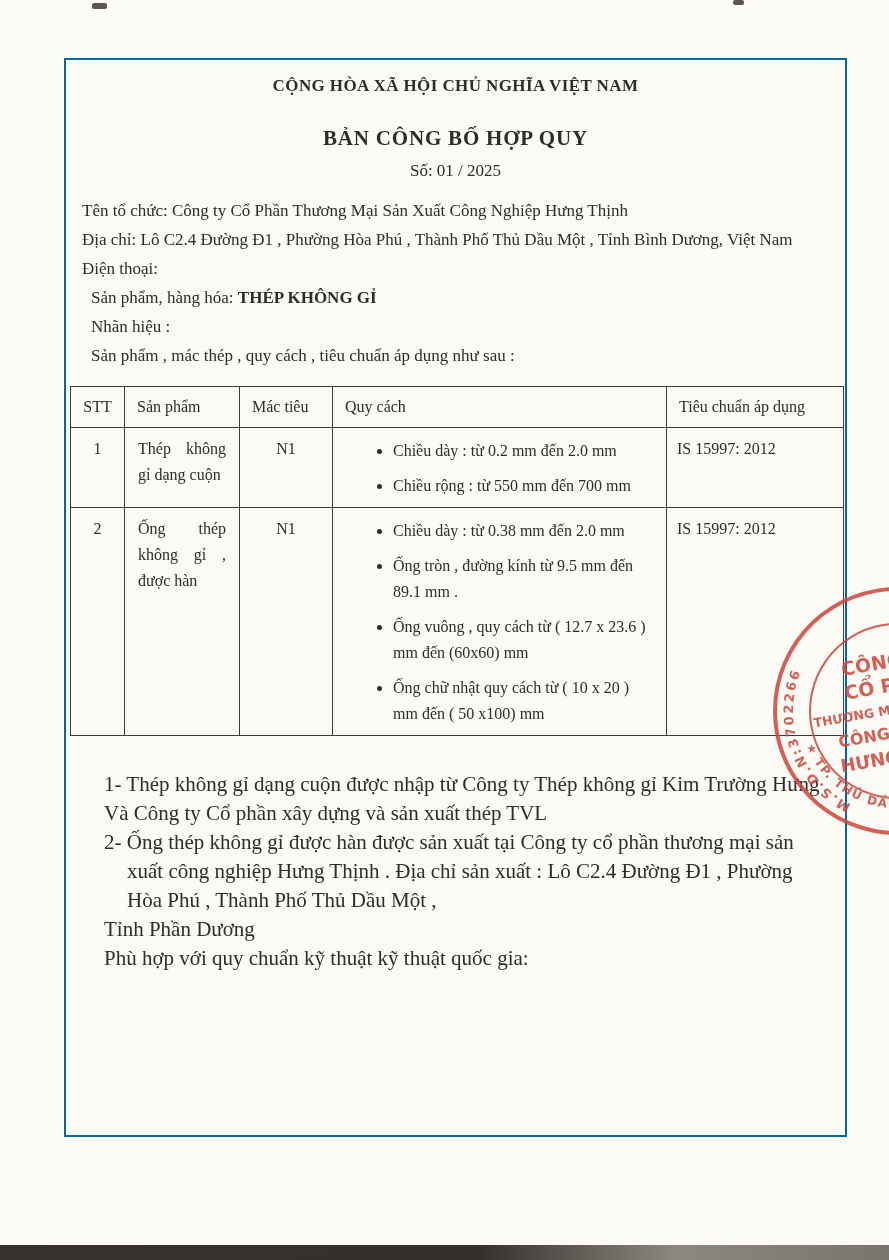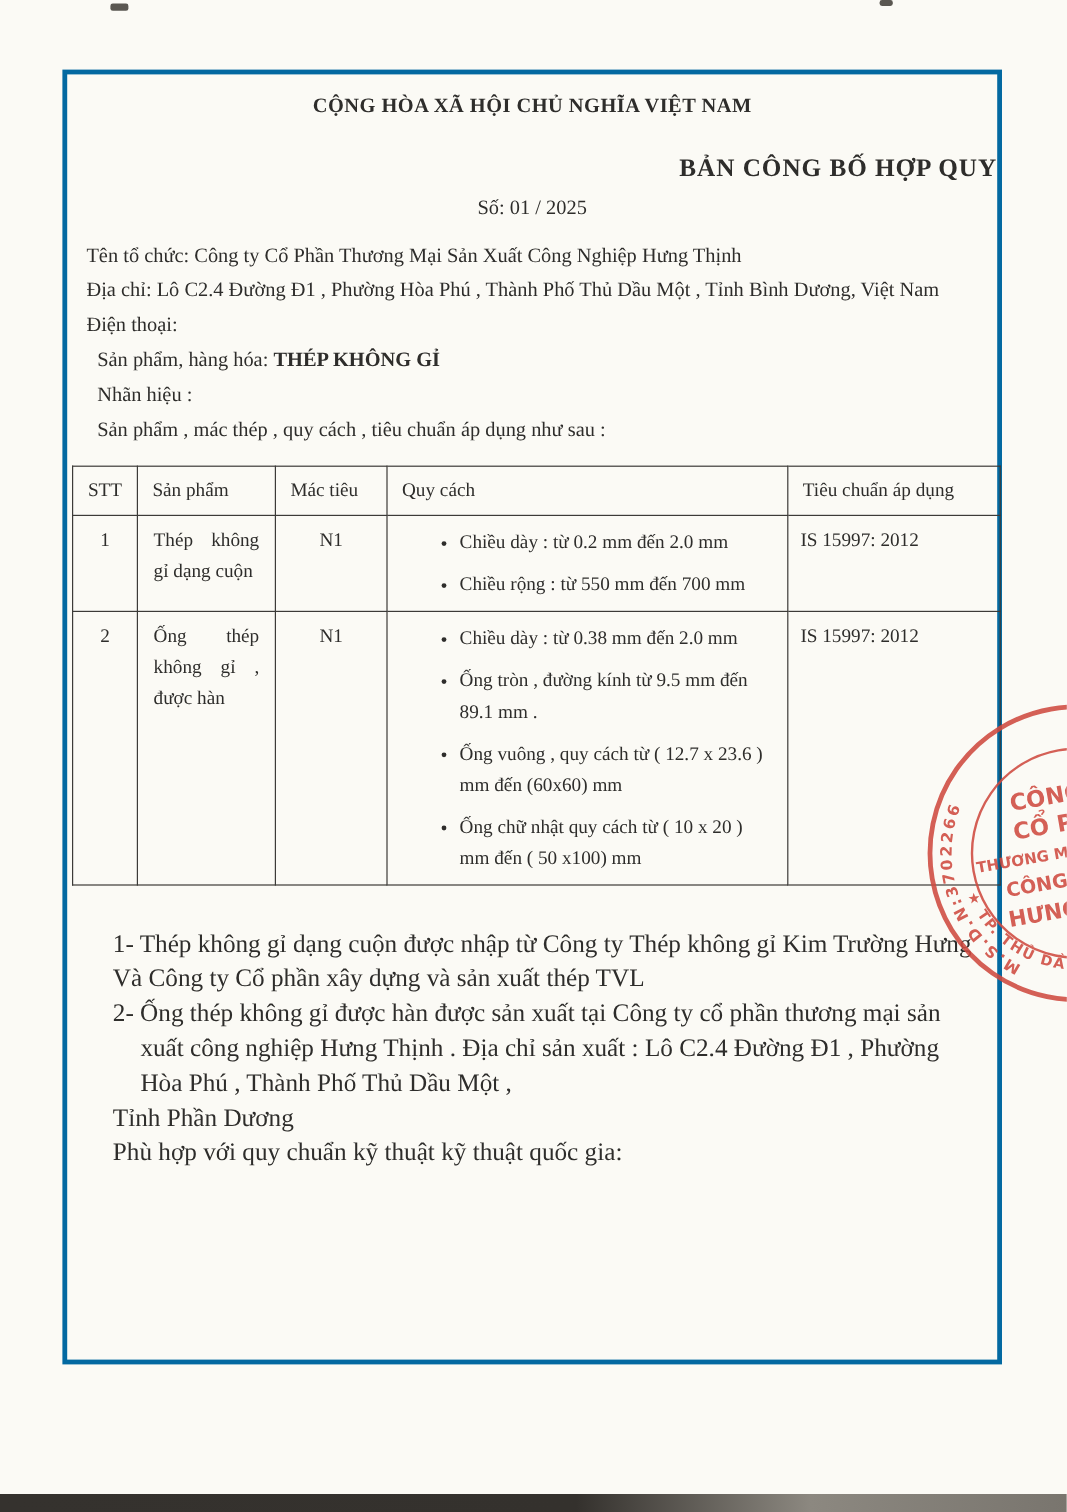--- a/index.html
+++ b/index.html
@@ -6,23 +6,23 @@
   body {
     width: 889px; height: 1260px;
     position: relative;
     overflow: hidden;
     background: #fbfaf5;
     font-family: "Liberation Serif", "DejaVu Serif", serif;
     color: #2e2d2b;
   }
   .doc-border {
     position: absolute;
-    left: 52px; top: 58px;
+    left: 64px; top: 58px;
     width: 783px; height: 1079px;
-    border: 4px solid #0369a1;
+    border: 2px solid #0369a1;
     box-sizing: border-box;
   }
   
   .nat-line1 {
     margin-top: 14px;
     text-align: center;
     font-weight: bold;
     font-size: 17px;
     line-height: 24px;
     letter-spacing: 0.4px;
@@ -30,21 +30,21 @@
   .nat-line2-wrap { text-align: center; margin-top: 3px; line-height: 22px; }
   .nat-line2 {
     display: inline-block;
     font-weight: bold;
     font-size: 16px;
     padding: 0 12px 2px 12px;
     border-bottom: 2px solid #35342f;
   }
   .doc-title {
     margin: 26px 0 0 0;
-    text-align: right;
+    text-align: center;
     font-size: 21px;
     font-weight: bold;
     letter-spacing: 0.8px;
     line-height: 28px;
   }
   .doc-number {
     margin-top: 7px;
     text-align: center;
     font-size: 17px;
     line-height: 24px;

